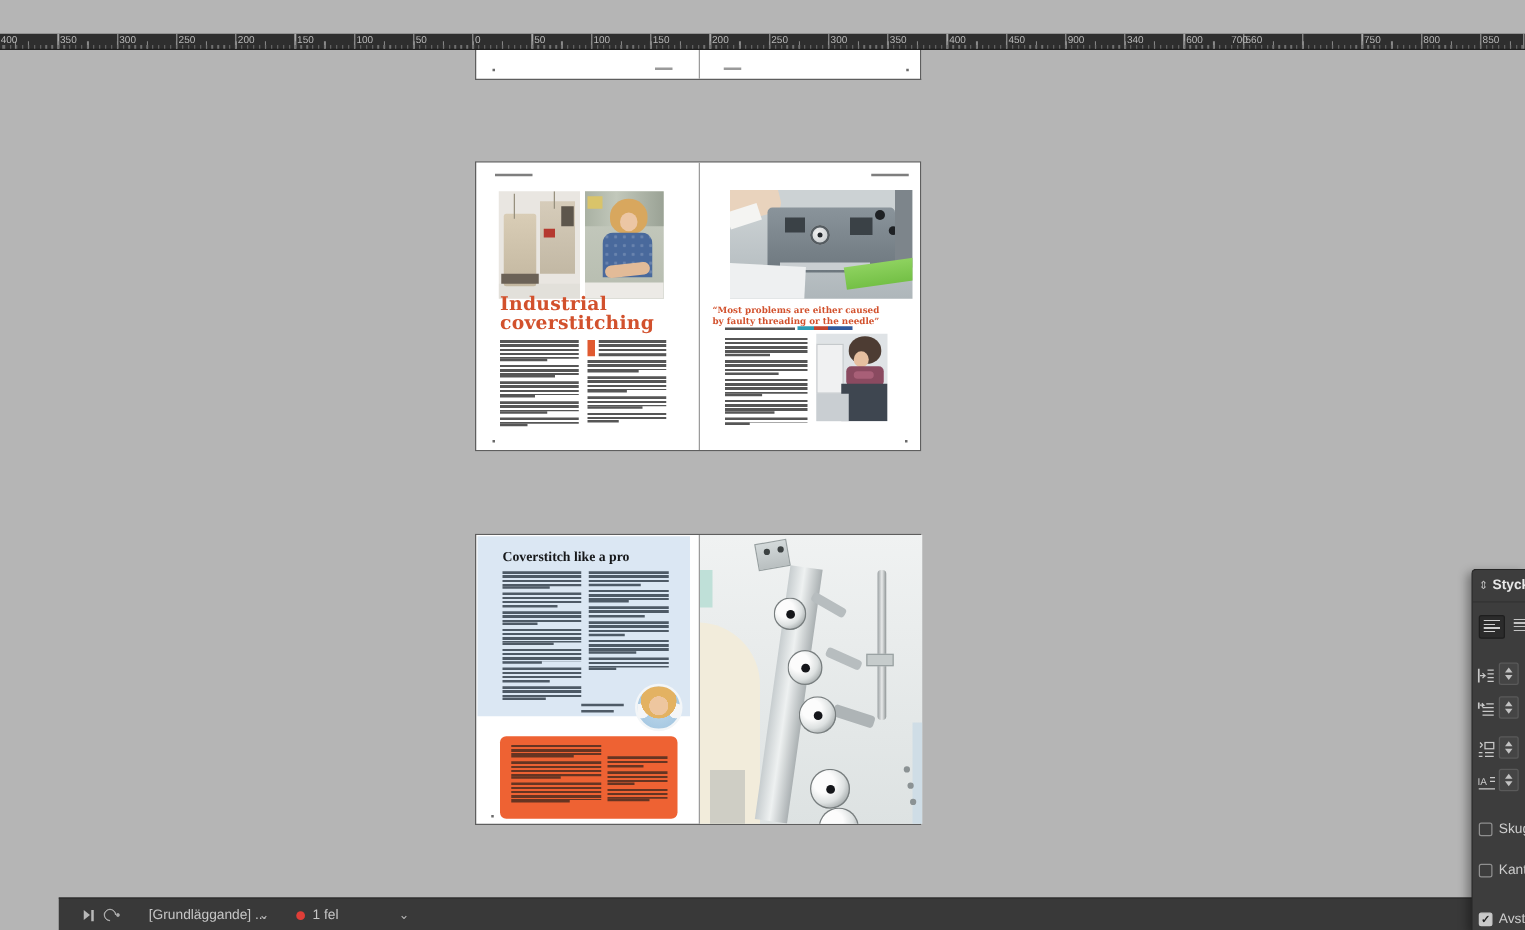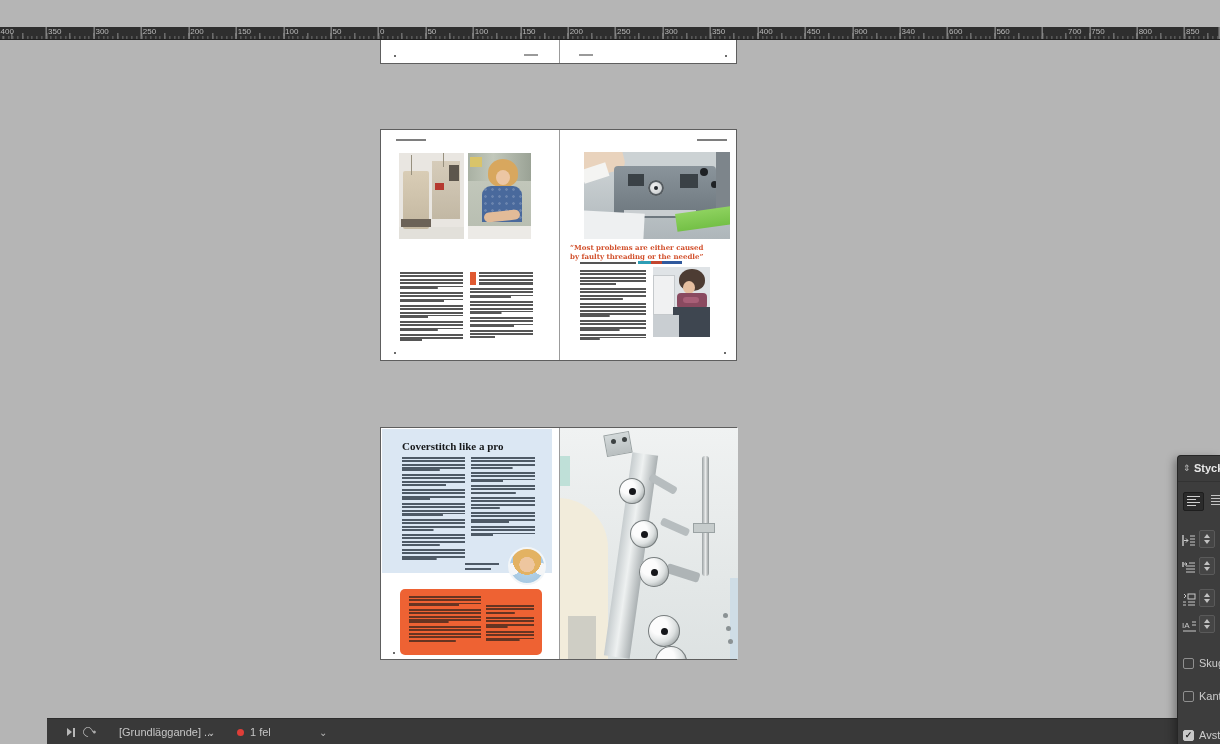--- a/index.html
+++ b/index.html
@@ -126,21 +126,21 @@
         <span class="rlabel" style="left: 569.64px;">200</span>
         <span class="rlabel" style="left: 617.06px;">250</span>
         <span class="rlabel" style="left: 664.48px;">300</span>
         <span class="rlabel" style="left: 711.9px;">350</span>
         <span class="rlabel" style="left: 759.32px;">400</span>
         <span class="rlabel" style="left: 806.74px;">450</span>
         <span class="rlabel" style="left: 854.16px;">900</span>
         <span class="rlabel" style="left: 901.58px;">340</span>
         <span class="rlabel" style="left: 949px;">600</span>
         <span class="rlabel" style="left: 996.42px;">560</span>
-        <span class="rlabel" style="left: 1068px;">700</span>
+        <span class="rlabel" style="left: 985px;">700</span>
         <span class="rlabel" style="left: 1091.26px;">750</span>
         <span class="rlabel" style="left: 1138.68px;">800</span>
         <span class="rlabel" style="left: 1186.1px;">850</span>
       </div>
   </div>
 
   <div class="canvas">
 
     <div class="spread" style="left:380px;top:0;height:24px;border-top:none;">
       <div class="seam"></div>
@@ -170,20 +170,24 @@
         <div class="photo" style="left:87px;top:23px;width:63px;height:86px;background:linear-gradient(180deg,#c7ccc0,#b6bcaf);">
           <div class="ph" style="left:0;top:0;width:63px;height:28px;background:linear-gradient(90deg,#a9b1a3,#c2c8bb 40%,#9aa295);"></div>
           <div class="ph" style="left:2px;top:4px;width:12px;height:10px;background:#d9c46a;"></div>
           <div class="ph" style="left:20px;top:6px;width:30px;height:28px;background:#d8a75e;border-radius:50% 50% 42% 42%;"></div>
           <div class="ph" style="left:28px;top:17px;width:14px;height:15px;background:#ecc6a4;border-radius:50%;"></div>
           <div class="ph" style="left:14px;top:33px;width:40px;height:36px;background:radial-gradient(circle,#ffffff2e 1px,transparent 1.6px) 0 0/7px 7px,#49699c;border-radius:9px 9px 0 0;"></div>
           <div class="ph" style="left:16px;top:58px;width:36px;height:10px;background:#e2bb98;transform:rotate(-6deg);border-radius:5px;"></div>
           <div class="ph" style="left:0;bottom:0;width:63px;height:13px;background:#eceae6;"></div>
         </div>
 
+        <div class="headline" style="left:19px;top:106px;">
+          <div>Industrial</div>
+          <div>coverstitching</div>
+        </div>
 
         <div class="col" style="left:19px;top:142px;width:63px;">
           <div class="para" style="height:17px;--lw:60%;"></div>
           <div class="para" style="height:10px;--lw:70%;"></div>
           <div class="para" style="height:13px;--lw:45%;"></div>
           <div class="para" style="height:10px;--lw:60%;"></div>
           <div class="para" style="height:7px;--lw:35%;"></div>
         </div>
 
         <div style="position:absolute;left:89px;top:142px;width:6px;height:13px;background:#e05a31;"></div>

